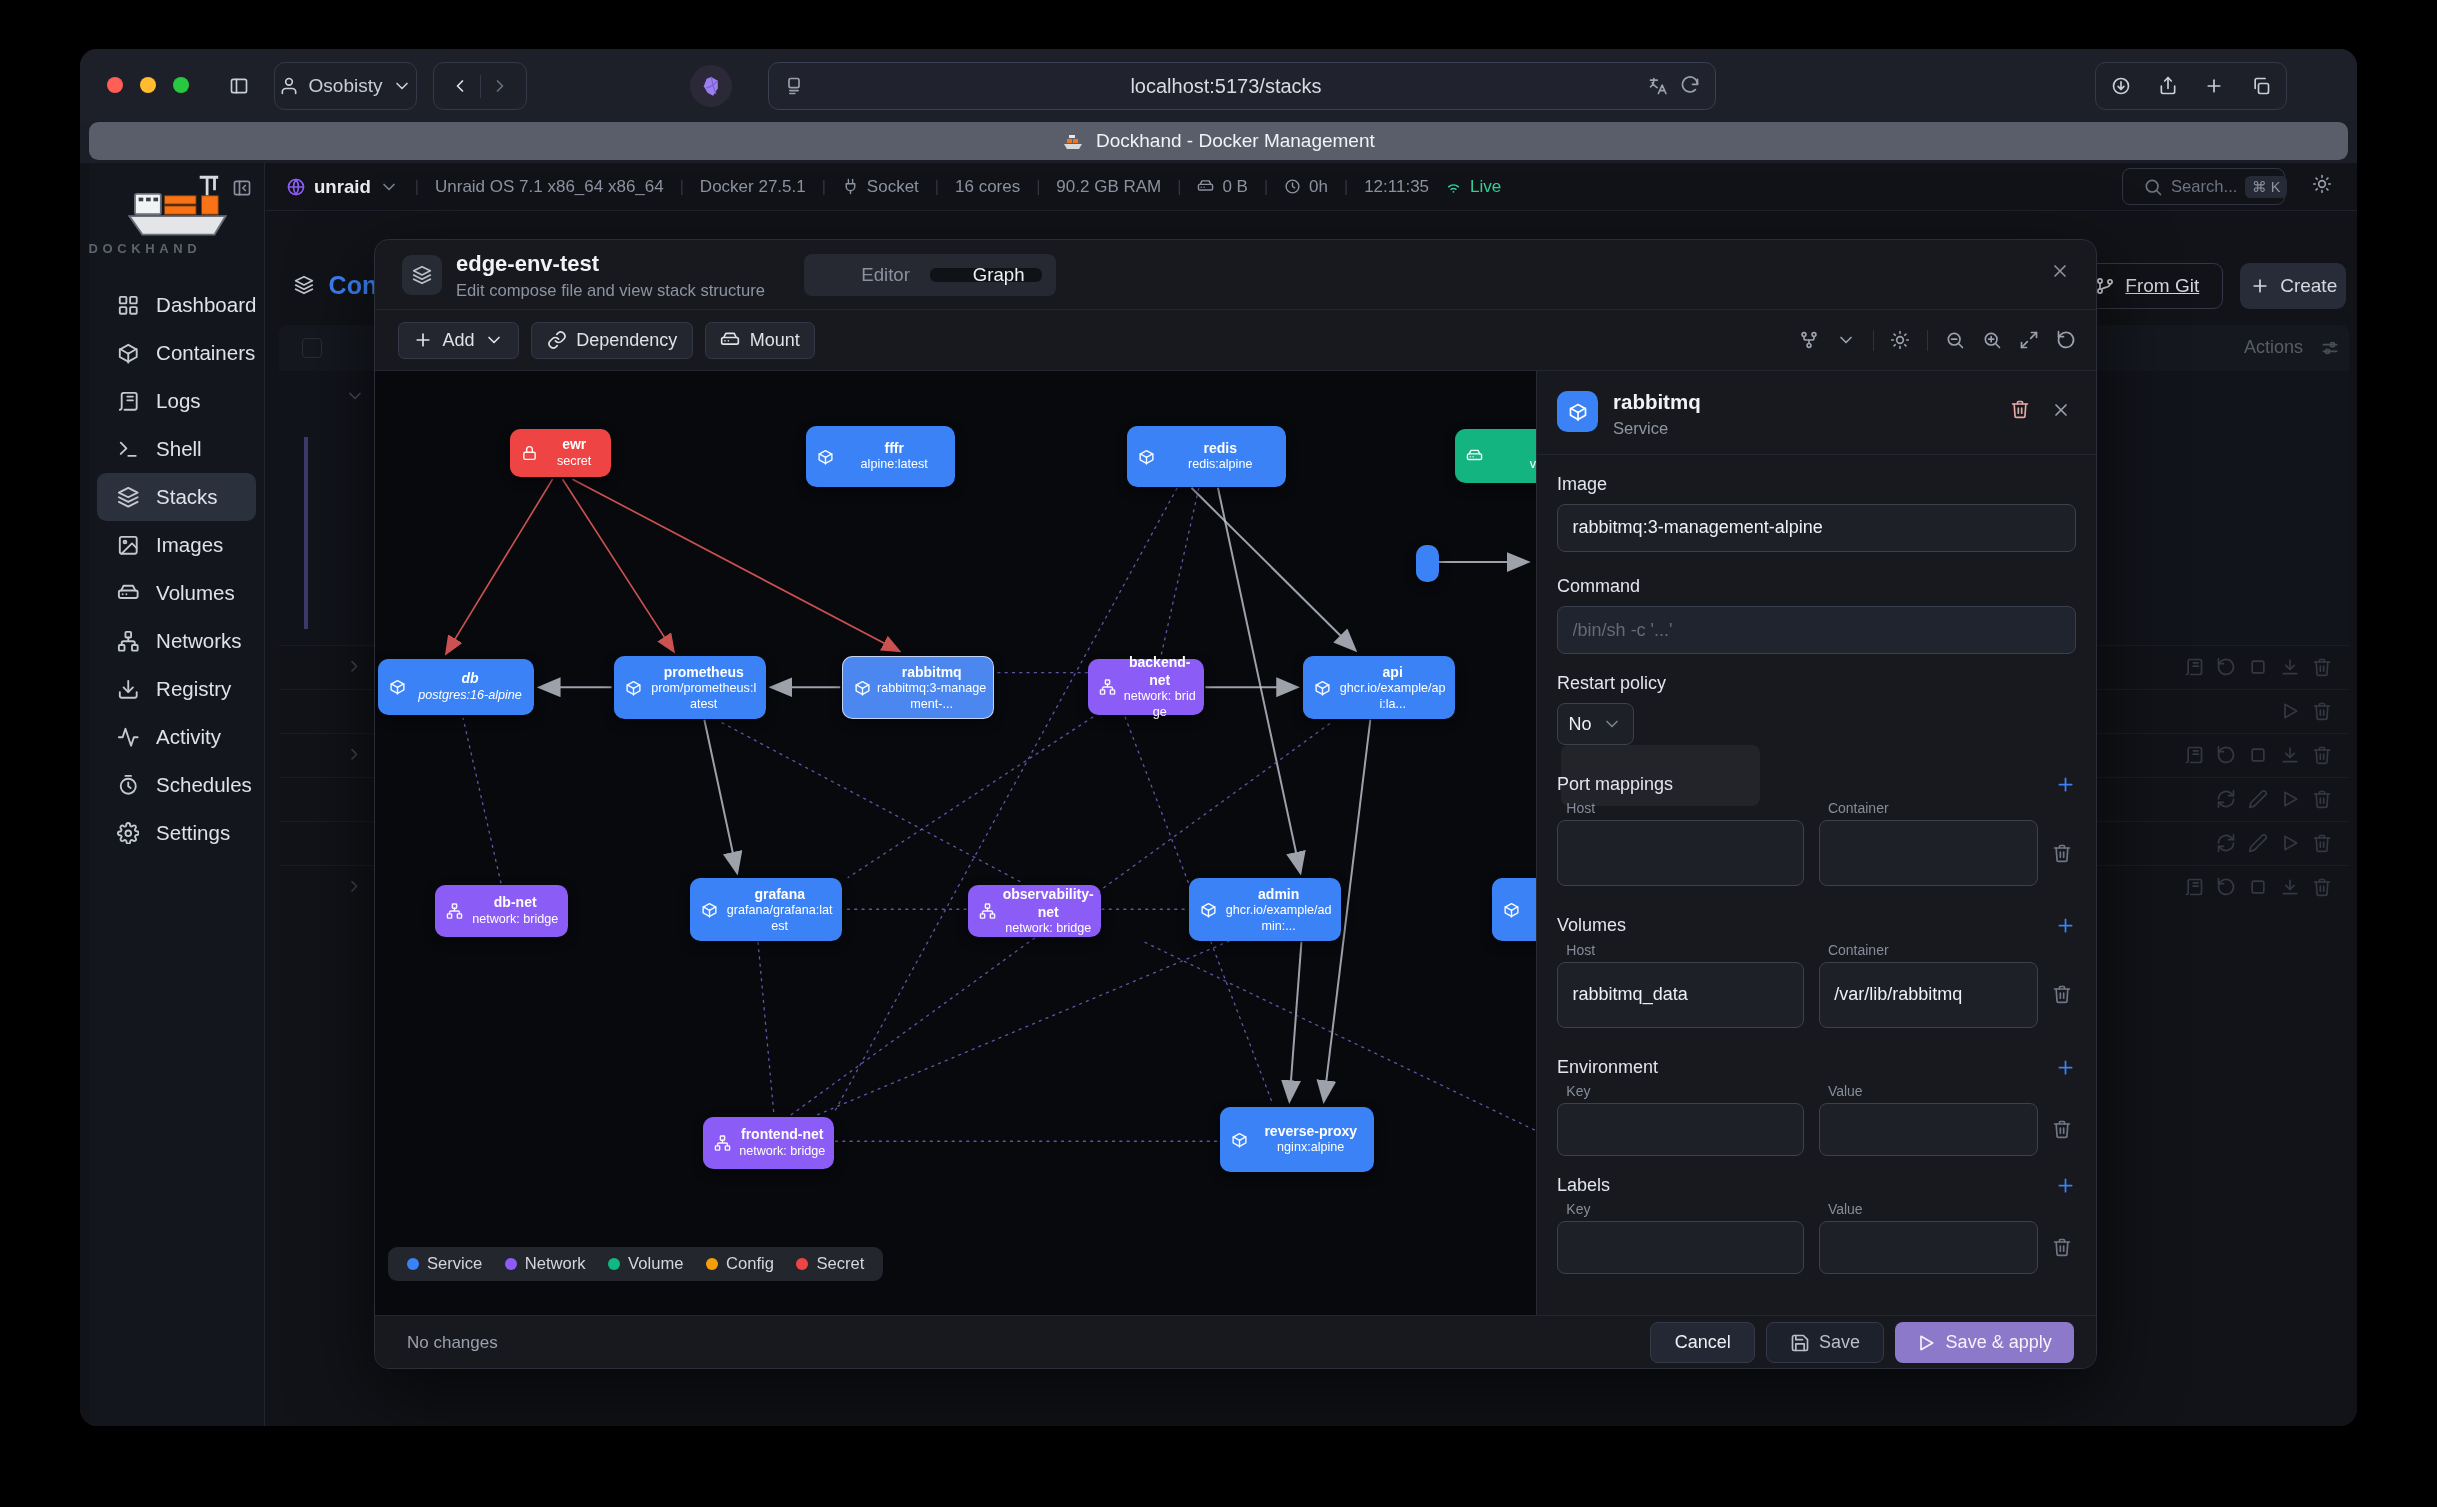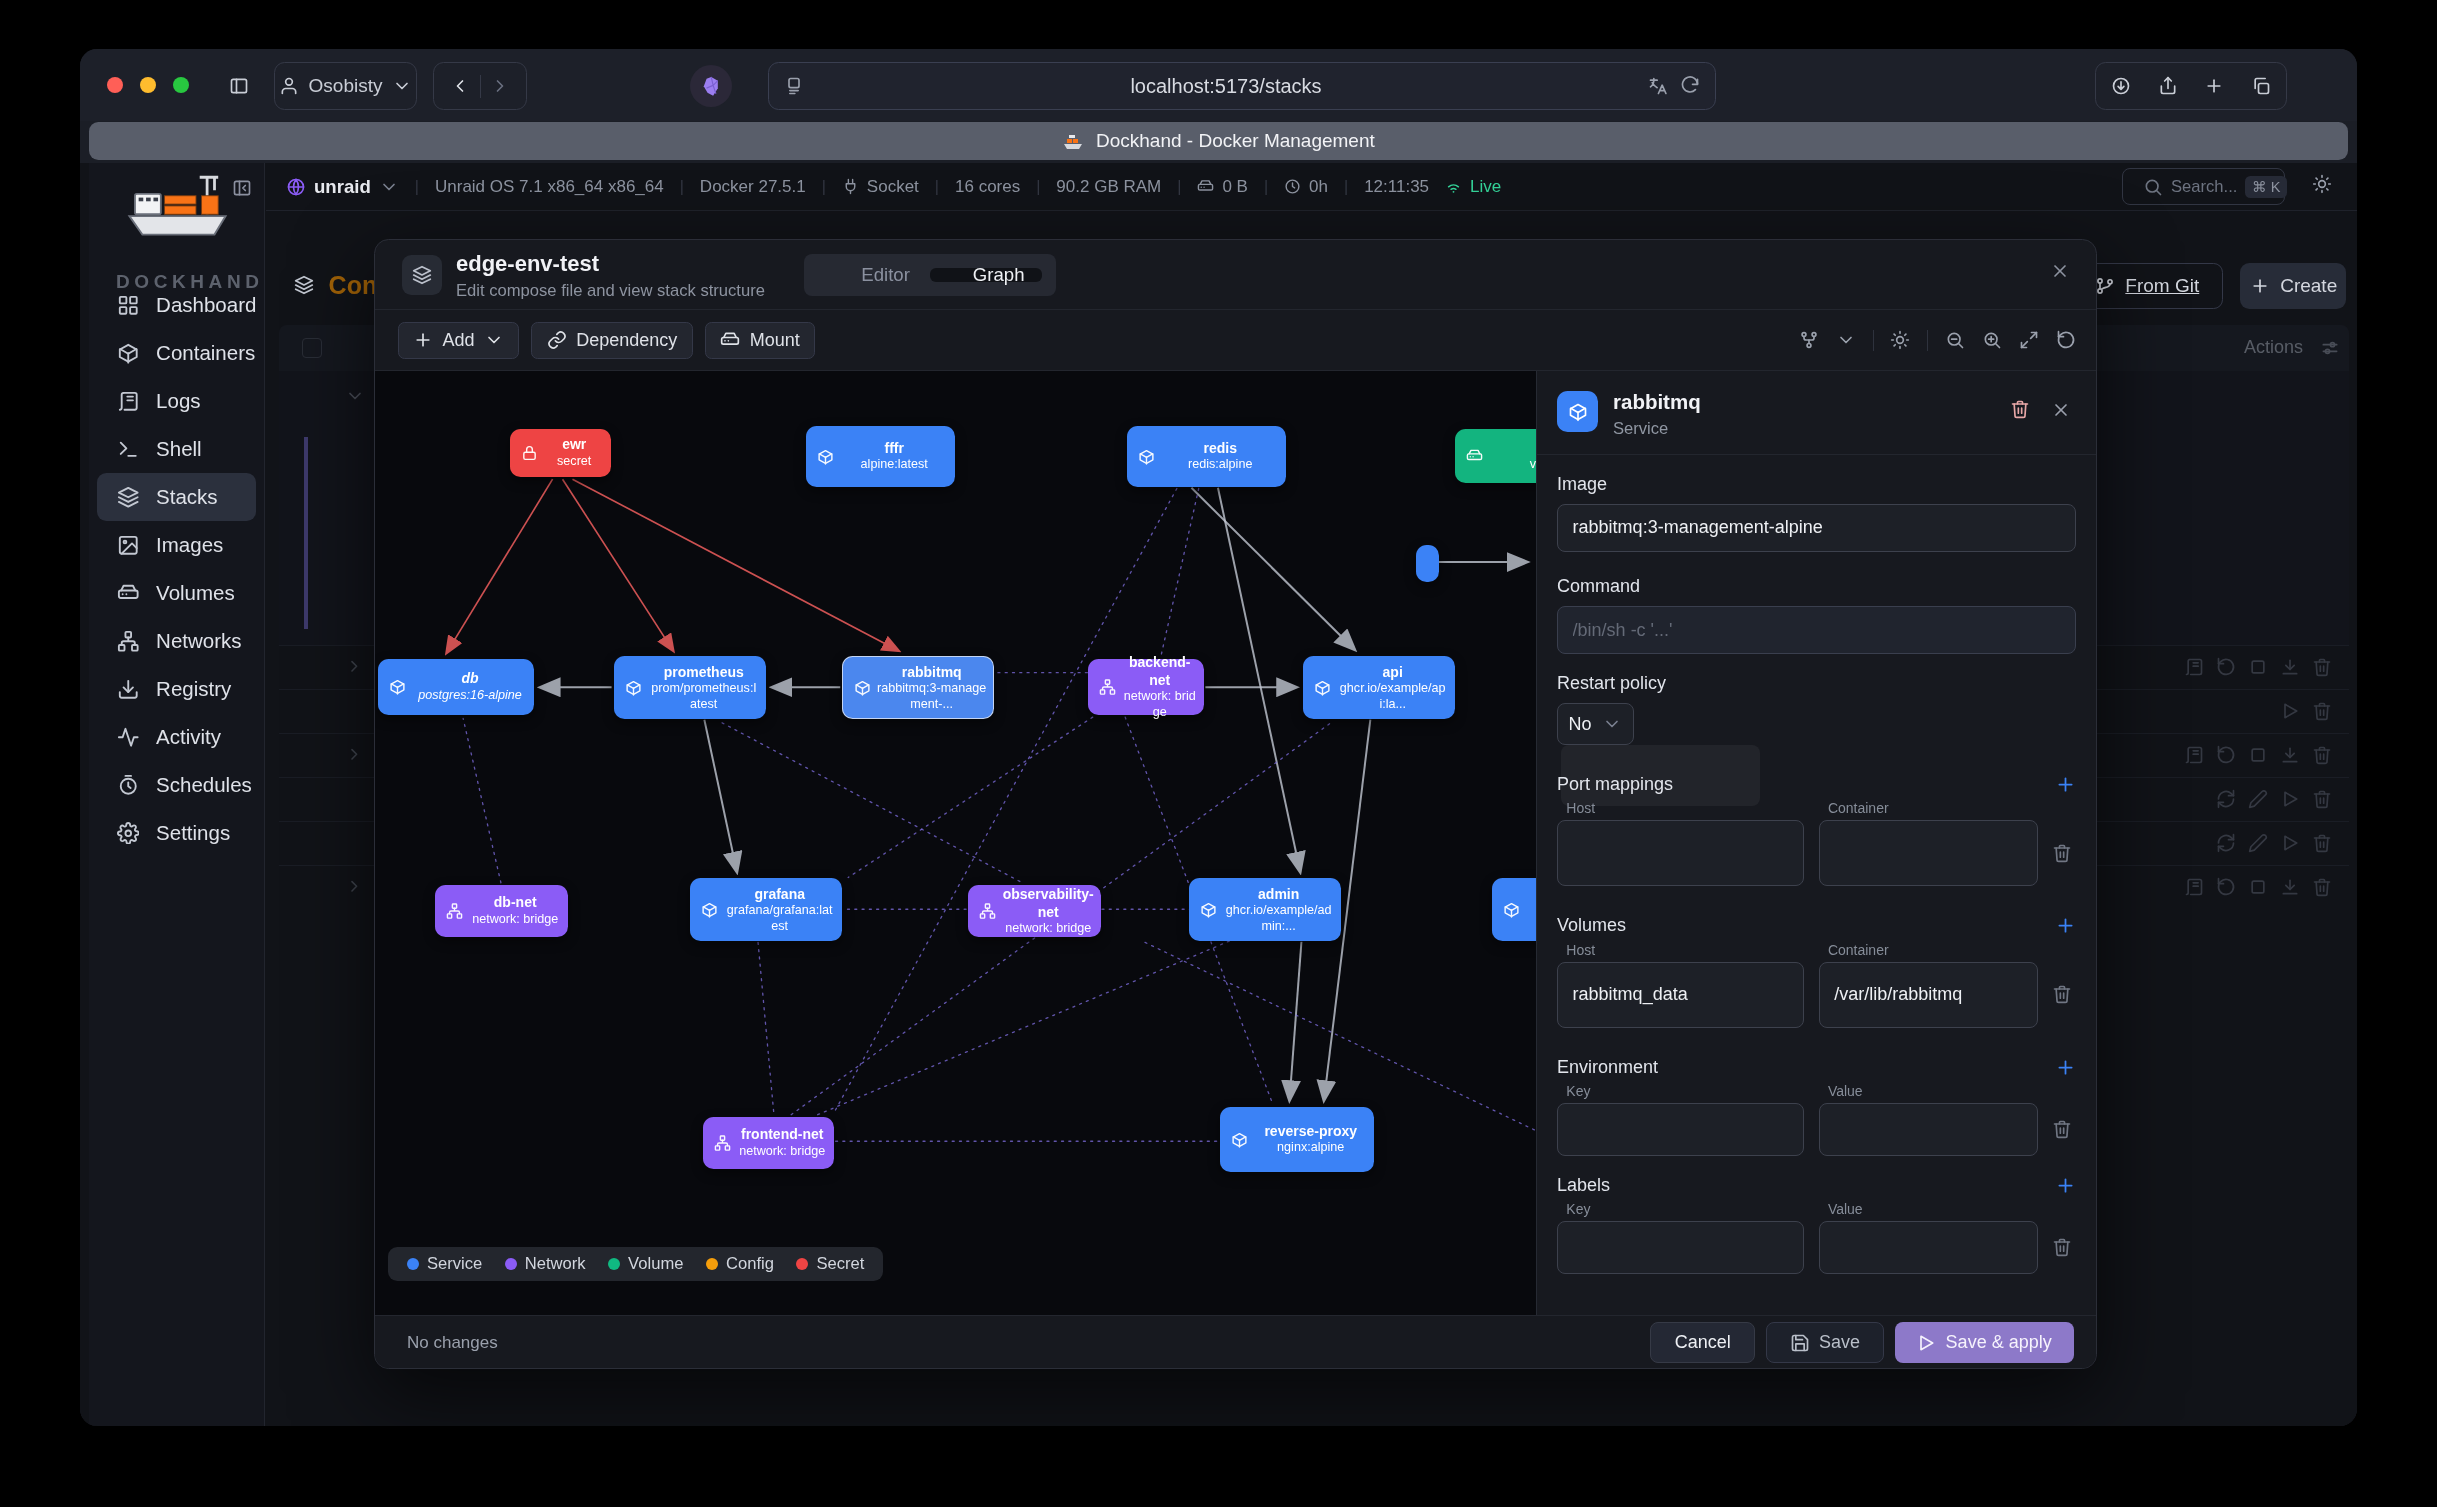--- a/index.html
+++ b/index.html
@@ -17,39 +17,39 @@
   .icon svg { display:block; }
   .urlbar { position:absolute; left:688px; top:13.3px; width:948px; height:48px; border:1.3px solid #3a3f51; border-radius:10.6px; background:#20232e; display:flex; align-items:center; padding:0 14.6px; color:#9aa0ad; }
   .urltext { flex:1; text-align:center; color:#d8dbe2; font-size:20px; }
   .tabstrip { position:absolute; left:8.6px; top:73px; width:2259px; height:38px; background:#595e6a; border-radius:9.3px; display:flex; align-items:center; justify-content:center; gap:10.6px; color:#f2f3f6; font-size:19px; }
 
   
   .app { position:absolute; left:0; top:114px; width:100%; height:1263px; background:#111318; }
 
   .sidebar { position:absolute; left:8.6px; top:0; width:176px; height:100%; background:#14161d; border-right:0.7px solid #22252e; }
   .logo-wrap { position:relative; height:111px; }
-  .brand { position:absolute; left:0; right:0; top:78px; text-align:right; font-size:19px; font-weight:bold; letter-spacing:4.6px; color:#5d626d;margin-top:30px; }
+  .brand { position:absolute; left:0; right:0; top:78px; text-align:left; font-size:13px; font-weight:bold; letter-spacing:4.6px; color:#5d626d; }
   .collapse-btn { position:absolute; right:12px; top:14.6px; color:#8b90a0; }
   .nav { position:absolute; left:0; right:0; top:118px; }
   .side-item { display:flex; align-items:center; gap:17px; height:48px; margin:0 8px; padding-left:20px; border-radius:9.3px; color:#dfe2e9; font-size:20.5px; }
   .side-item .icon { color:#c3c8d2; }
   .side-item.active { background:#2b303d; }
 
   .main { position:absolute; left:186px; top:0; right:0; height:100%; }
   .hostbar { position:absolute; left:0; right:0; top:0; height:48px; border-bottom:0.7px solid #1f222b; display:flex; align-items:center; padding:0 20px; gap:16px; color:#8d93a0; font-size:17px; white-space:nowrap; }
   .hb-sep { color:#333743; font-size:16px; }
   .hb-seg { display:flex; align-items:center; gap:8px; }
   .hb-host { color:#e7e9ee; font-size:18.6px; font-weight:bold; display:flex; align-items:center; gap:8px; }
   .searchbox { position:absolute; right:72px; top:5.3px; width:163px; height:37px; border:1.3px solid #313542; border-radius:8px; display:flex; align-items:center; gap:8px; padding:0 20px; color:#6d7380; font-size:16.6px; }
   .kbd { background:#262a36; border-radius:5.3px; padding:2.7px 6.6px; font-size:14.6px; color:#8d93a0; }
   .theme-btn { position:absolute; right:25px; top:10.6px; color:#9aa0ad; }
 
   
   .page-head { position:absolute; left:0; right:0; top:93px; height:61px; }
-  .page-title { position:absolute; left:28px; top:14.6px; display:flex; gap:14.6px; align-items:center; color:#a16207; font-size:25px; font-weight:bold; }
+  .page-title { position:absolute; left:28px; top:14.6px; display:flex; gap:14.6px; align-items:center; color:#3b82f6; font-size:25px; font-weight:bold; }
   .hd-btn { position:absolute; display:flex; align-items:center; justify-content:center; gap:10.6px; height:46px; top:6.6px; border-radius:9.3px; font-size:19px; color:#d4d7df; }
   .from-git { right:134px; width:152px; border:1.3px solid #343848;text-decoration:underline; }
   .create { right:10.6px; width:106px; background:#272c38; }
   .bg-table { position:absolute; left:13.3px; right:8px; top:162px; height:683px; opacity:.6; }
   .bg-thead { height:46px; background:#191c24; border-radius:8px 8px 0 0; position:relative; color:#868d99; font-size:18px; }
   .bg-check { position:absolute; left:23px; top:13.3px; width:20px; height:20px; border:1.3px solid #3a3f4b; border-radius:4px; }
   .bg-actions { position:absolute; right:46px; top:12px; }
   .bg-sliders { position:absolute; right:9.3px; top:13.3px; color:#6d7380; }
   .bg-expanded { position:relative; height:274px; background:#14161e; }
   .bg-chevdown { position:absolute; left:66px; top:14.6px; color:#6d7380; }

